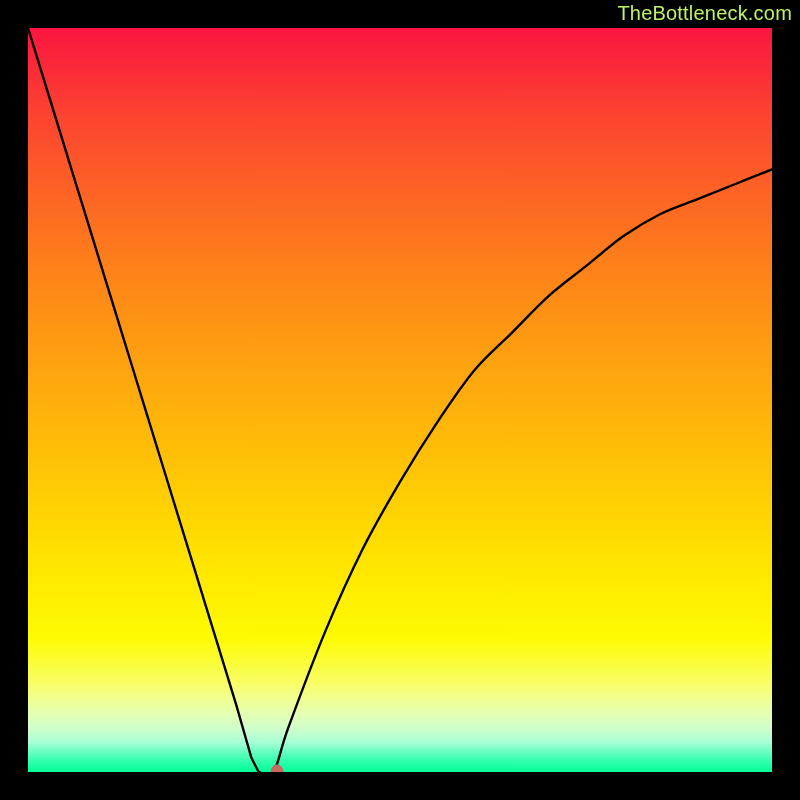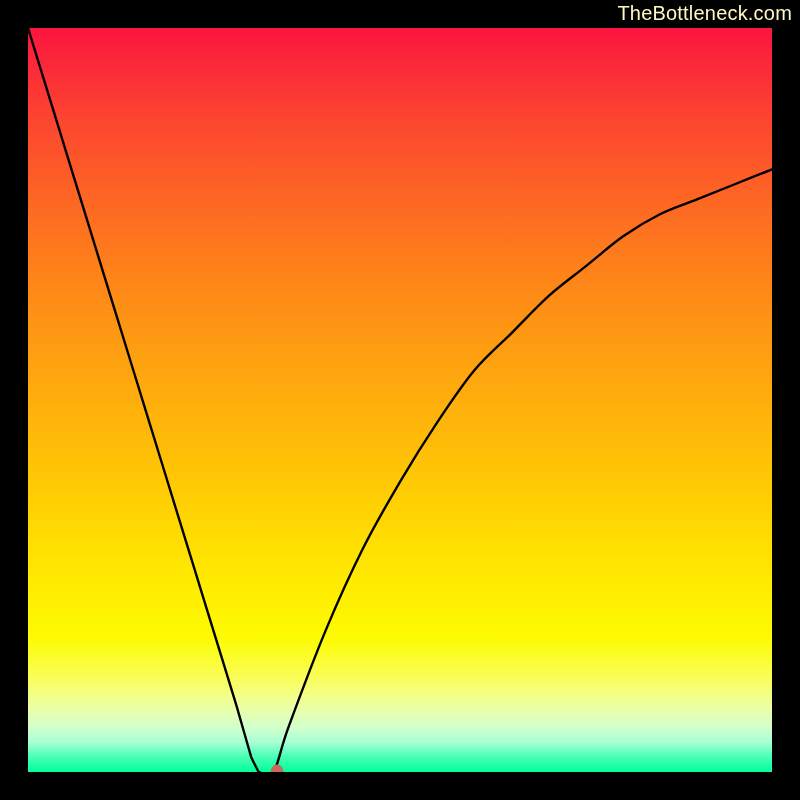--- a/index.html
+++ b/index.html
@@ -16,21 +16,21 @@
     top: 0;
     left: 0;
     width: 800px;
     height: 800px;
     background: #000;
   }
   .watermark {
     position: absolute;
     top: 2px;
     right: 8px;
-    color: #fef9c3;
+    color: #bef264;
     font-size: 20px;
     font-weight: 400;
     letter-spacing: 0.2px;
     z-index: 5;
   }
   .plot-area {
     position: absolute;
     top: 28px;
     left: 28px;
     width: 744px;

